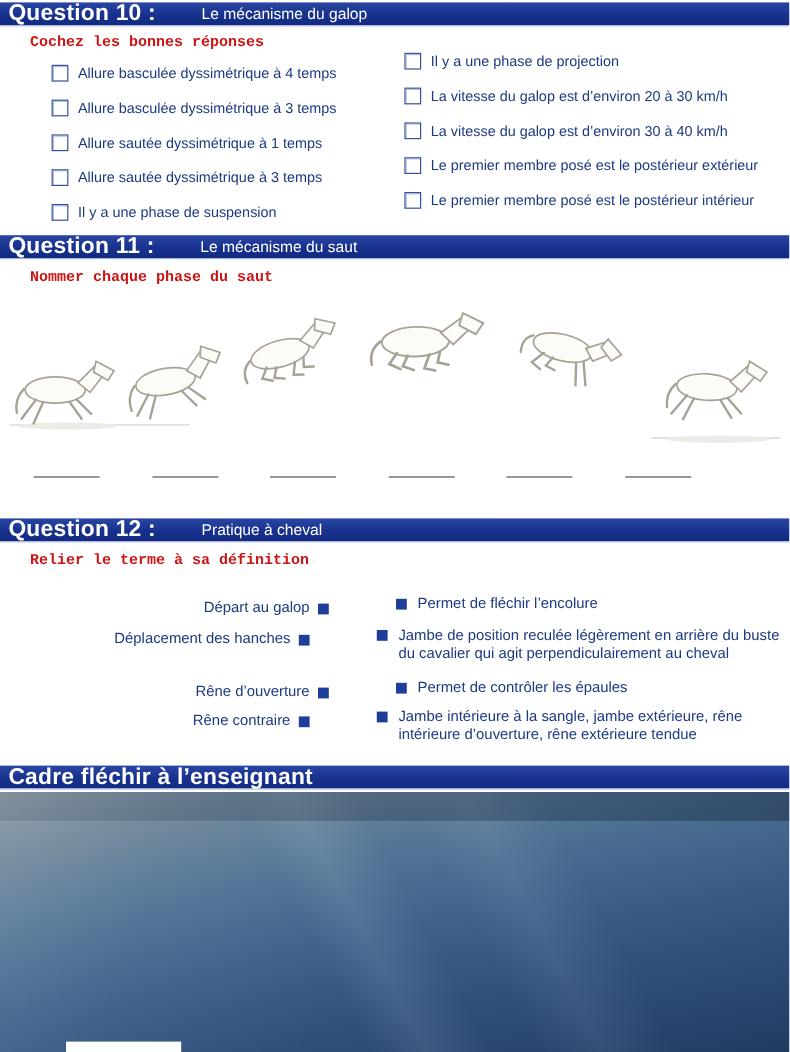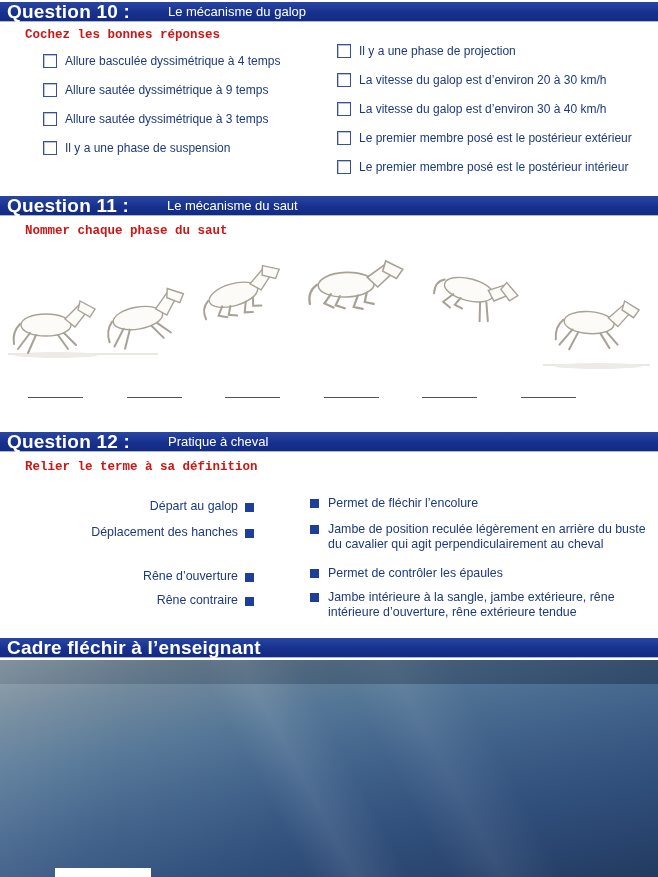--- a/index.html
+++ b/index.html
@@ -43,21 +43,21 @@
   .hshadow { fill:#edebe6; }
   .hground { stroke:#e3e1da; stroke-width:1.5; }
 
   .blanks {
     position:absolute; top:386px; left:28px; width:548px;
     display:flex; justify-content:space-between;
   }
   .blank { width:55px; height:12px; border-bottom:1.5px solid #50535a; cursor:text; }
 
   
-  .match-row { position:absolute; left:0; width:658px; display:flex; align-items:flex-start; }
+  .match-row { position:absolute; left:0; width:658px; display:flex; align-items:flex-start;padding-left:20px; }
   .term-cell {
     width:238px; text-align:right; font-size:12.4px; color:#1c3a80;
     padding-top:3px; white-space:nowrap;
   }
   .term-sq { width:9px; height:9px; background:#1d3f9a; margin:7px 0 0 7px; flex:none; cursor:pointer; }
   .def-sq  { width:9px; height:9px; background:#1d3f9a; margin:3px 0 0 56px; flex:none; cursor:pointer; }
   .def-cell {
     margin-left:9px; max-width:326px; font-size:12.4px; color:#1c3a80; line-height:14.5px;
   }
 
@@ -91,21 +91,25 @@
   </div>
   <div class="instruction" style="top:28px; left:25px">Cochez les bonnes réponses</div>
 
   <div class="opt-col" style="top:46px; left:24px; width:290px">
     <div class="opt-row">
       <span class="checkbox"></span>
       <span class="opt-label">Allure basculée dyssimétrique à 4 temps</span>
     </div>
     <div class="opt-row">
       <span class="checkbox"></span>
-      <span class="opt-label">Allure sautée dyssimétrique à 9 temps</span>
+      <span class="opt-label">Allure basculée dyssimétrique à 3 temps</span>
+    </div>
+    <div class="opt-row">
+      <span class="checkbox"></span>
+      <span class="opt-label">Allure sautée dyssimétrique à 1 temps</span>
     </div>
     <div class="opt-row">
       <span class="checkbox"></span>
       <span class="opt-label">Allure sautée dyssimétrique à 3 temps</span>
     </div>
     <div class="opt-row">
       <span class="checkbox"></span>
       <span class="opt-label">Il y a une phase de suspension</span>
     </div>
   </div>

